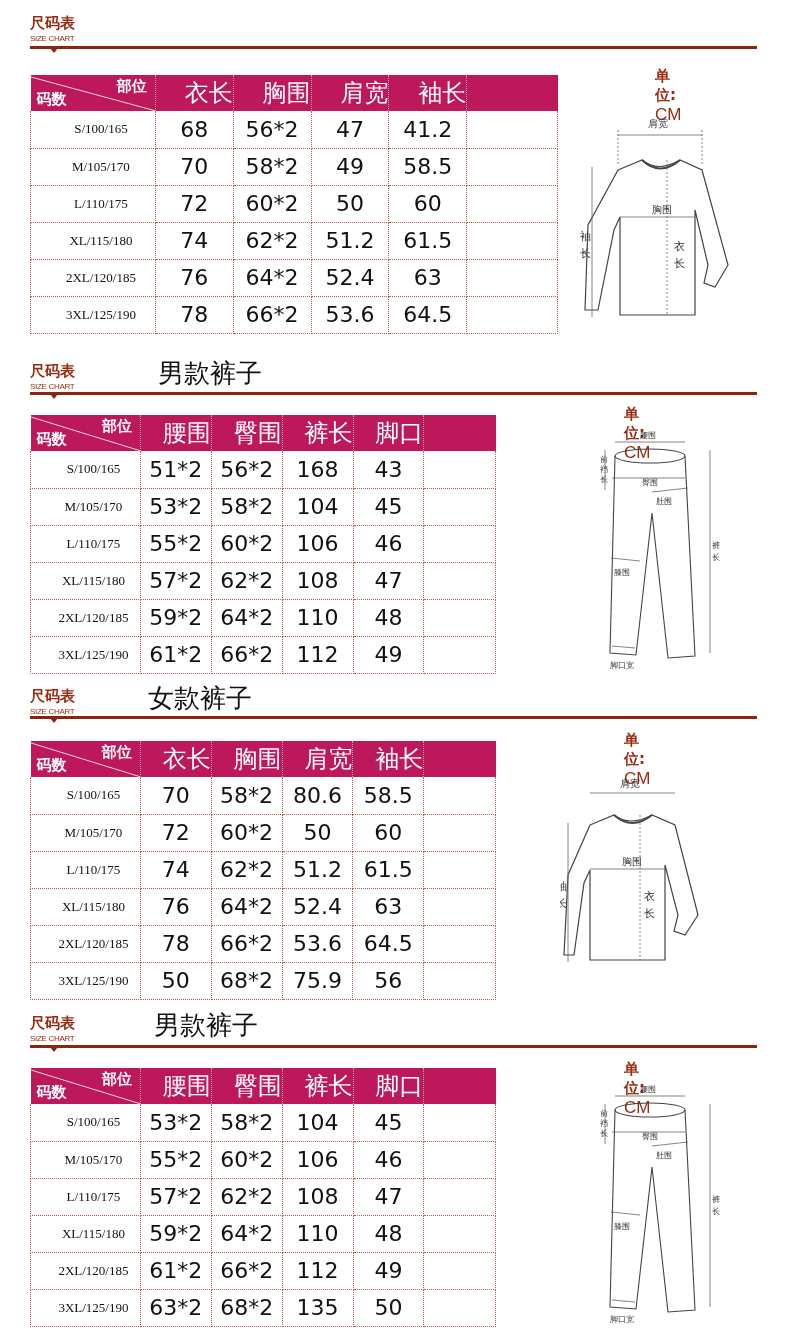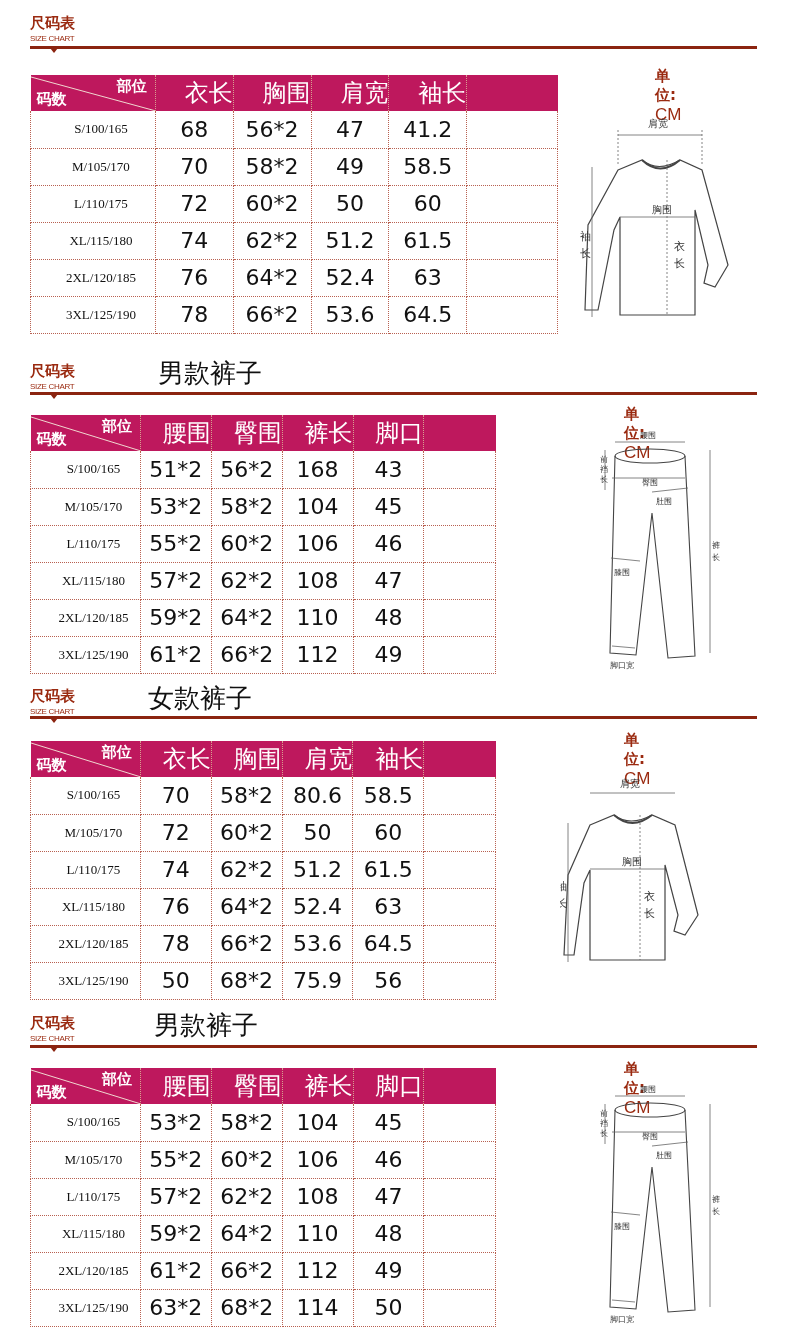--- a/index.html
+++ b/index.html
@@ -436,21 +436,21 @@
           <td>61*2</td>
           <td>66*2</td>
           <td>112</td>
           <td>49</td>
           <td></td>
         </tr>
     <tr>
           <td class="size-label">3XL/125/190</td>
           <td>63*2</td>
           <td>68*2</td>
-          <td>114</td>
+          <td>135</td>
           <td>50</td>
           <td></td>
         </tr>
   </tbody>
     </table>
   <div class="unit" style="left:624px; top:50px;"><span>单位:</span> <span class="cm">CM</span></div>
   <svg class="diagram" style="left:600px; top:72px;" width="130" height="245">
     <g fill="none" stroke="#444" stroke-width="1.1">
       <ellipse cx="50" cy="28" rx="35" ry="7"></ellipse>
       <path d="M15 28 L10 225 L36 227 L52 85 L68 230 L95 228 L85 28"></path>

